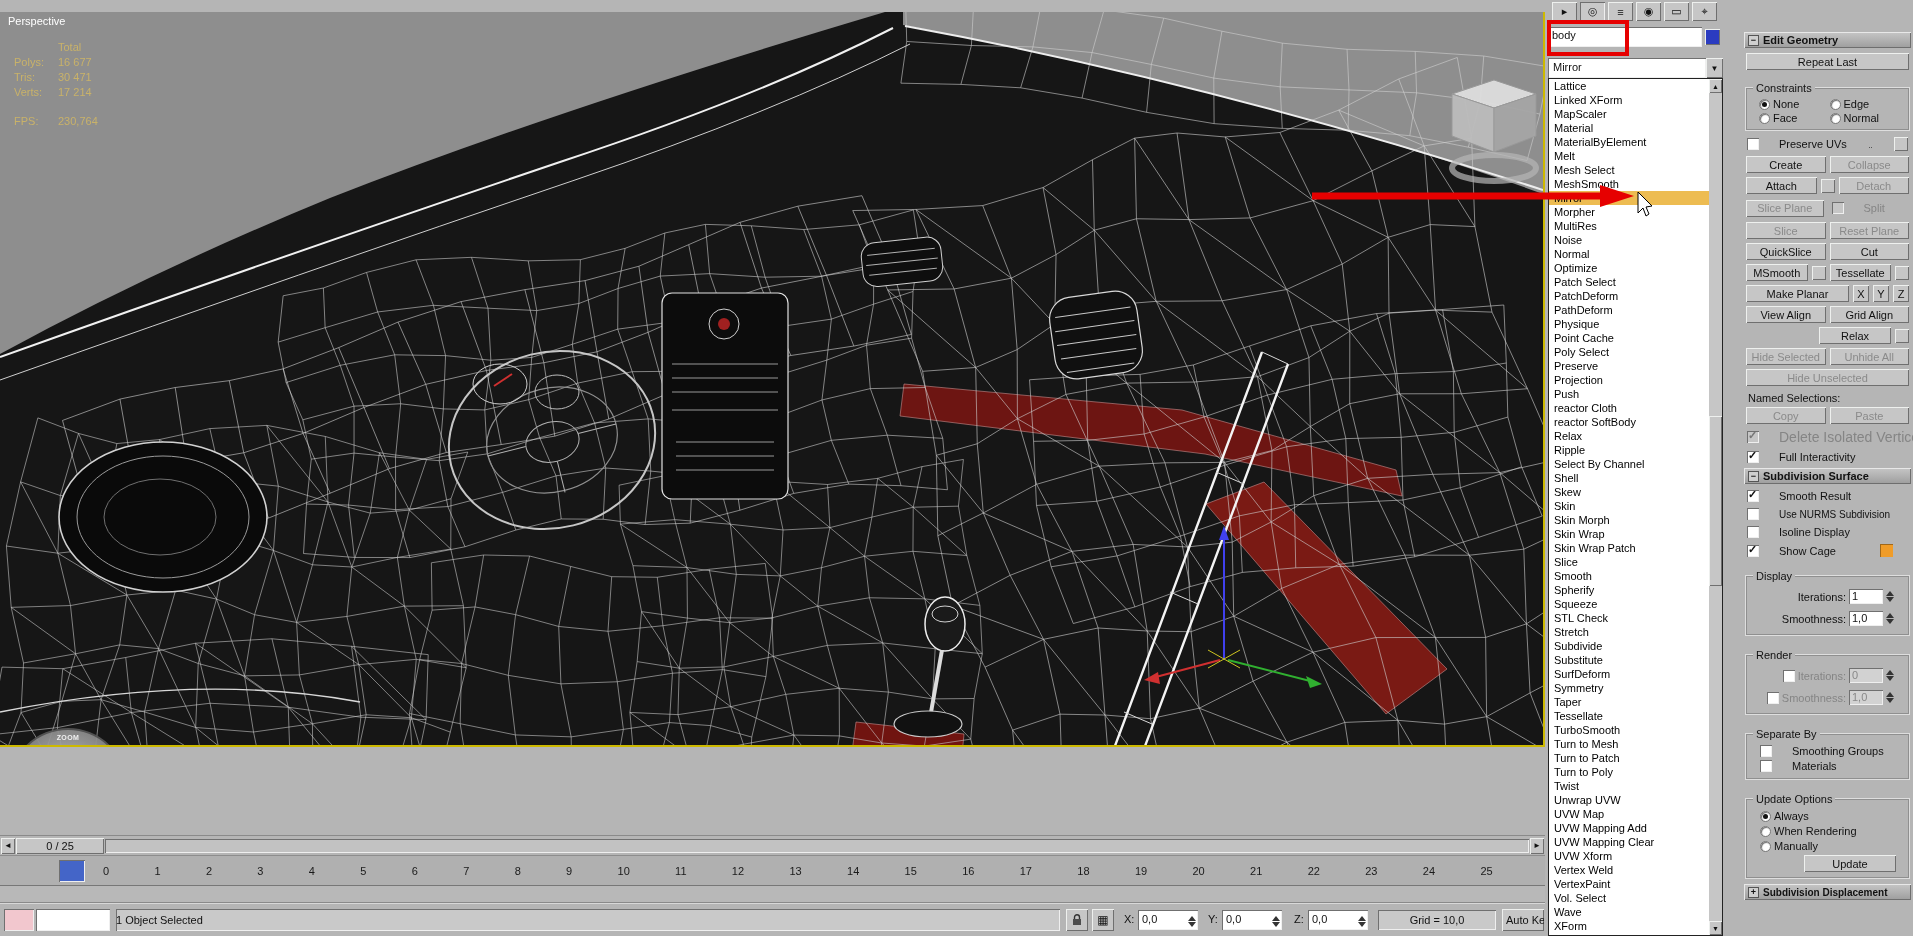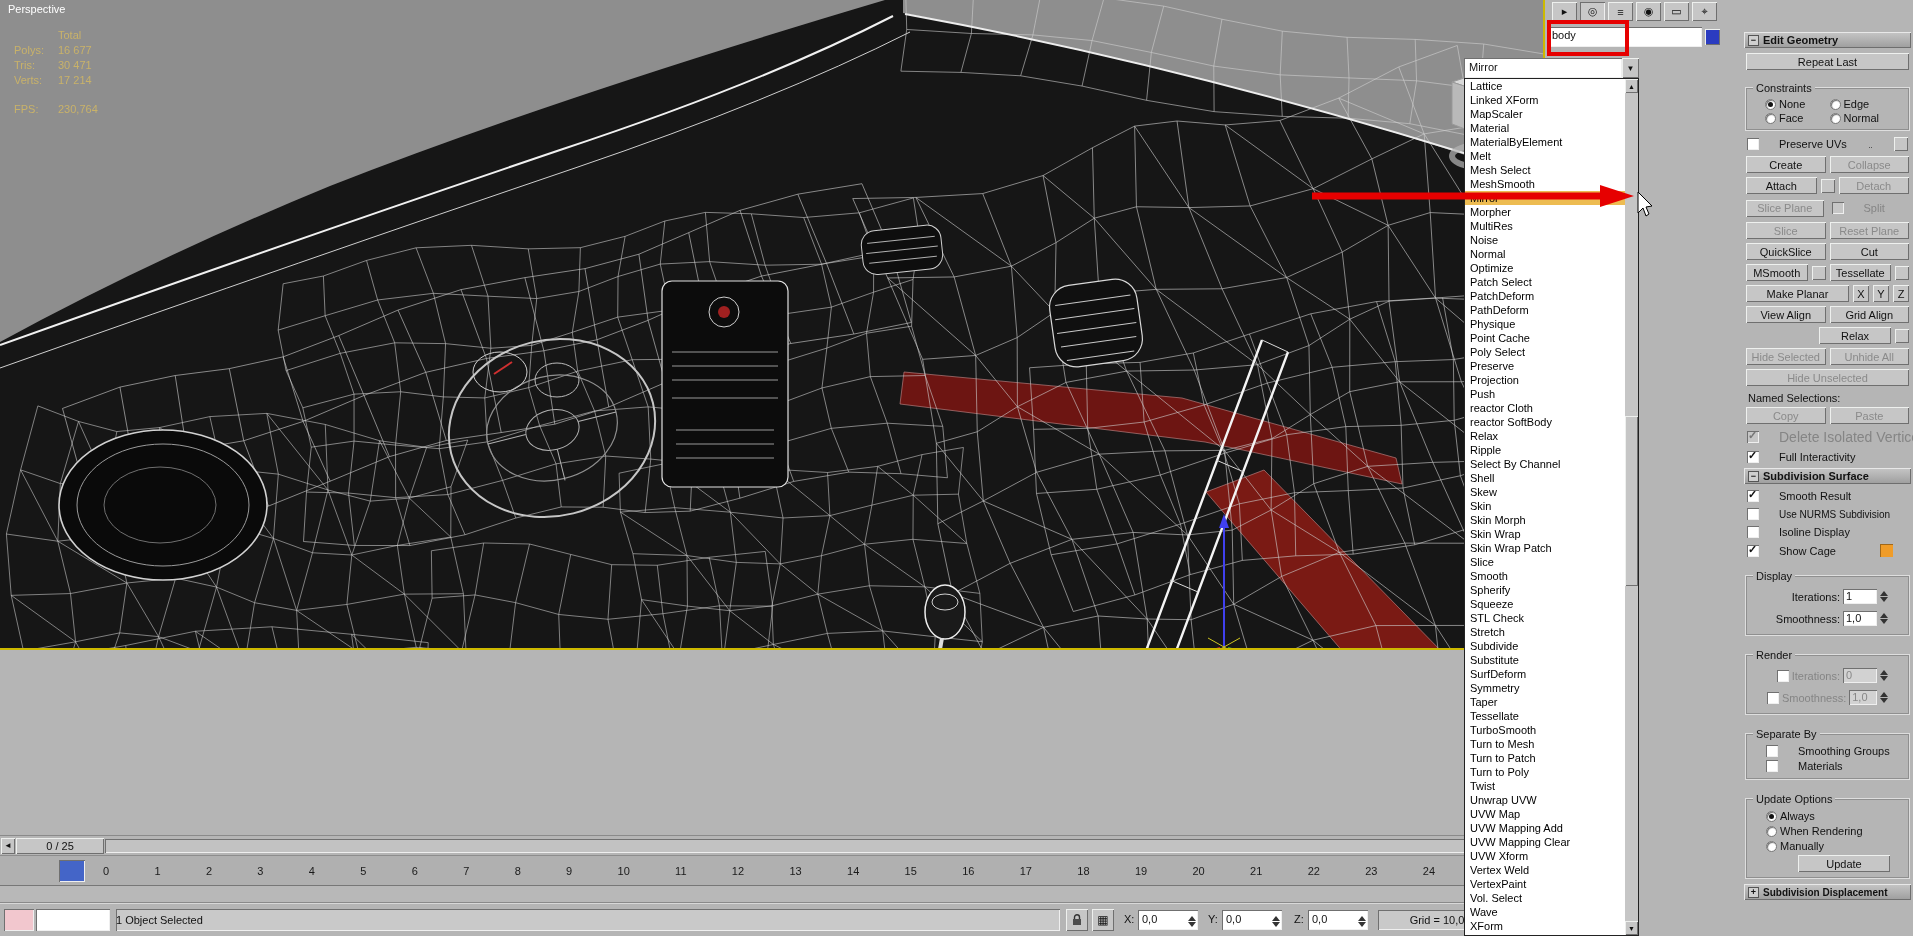--- a/index.html
+++ b/index.html
@@ -8,21 +8,21 @@
   font-family:"Liberation Sans",sans-serif;font-size:11px;color:#111;user-select:none}
 .raised{background:#c6c6c6;box-shadow:inset 1px 1px 0 #eef0ee, inset -1px -1px 0 #6f6f6f}
 .sunken{background:#c9c9c9;box-shadow:inset 1px 1px 0 #707070, inset -1px -1px 0 #efefef}
 .btn{height:17px;display:flex;align-items:center;justify-content:center;background:#c6c6c6;
   box-shadow:inset 1px 1px 0 #eef0ee, inset -1px -1px 0 #6f6f6f;font-size:11px;white-space:nowrap;
   overflow:hidden;padding:0 2px;cursor:default}
 .btn.dis{color:#8a8a8a}
 .sq{width:14px;height:14px;flex:none;background:#c6c6c6;box-shadow:inset 1px 1px 0 #eef0ee, inset -1px -1px 0 #6f6f6f}
 
 
-#viewport{position:absolute;left:0;top:0;width:1545px;height:650px;background:#161616;
+#viewport{position:absolute;left:0;top:12px;width:1545px;height:735px;background:#161616;
   border-right:2px solid #cdb900;border-bottom:2px solid #cdb900;overflow:hidden}
 #wire{position:absolute;left:0;top:0}
 .vp-label{position:absolute;left:8px;top:3px;color:#fff;font-size:11px}
 .vp-stats{position:absolute;left:14px;top:28px;color:#c9b269;line-height:15px;font-size:11px}
 .st-row{white-space:nowrap}
 .st-l{display:inline-block;width:44px}
 .st-fps{margin-top:14px}
 
 
 #nav-wheel{position:absolute;left:10px;top:716px;width:116px;height:112px}
@@ -77,21 +77,21 @@
 #obj-color{position:absolute;left:1705px;top:29px;width:15px;height:16px}
 
 #cmd-right{position:absolute;left:1742px;top:0;width:171px;height:903px;background:#b5b5b5;
   display:flex;flex-direction:column;padding-top:30px}
 .rh{height:17px;background:linear-gradient(#c6c6c6,#9d9d9d);box-shadow:inset 1px 1px 0 #e8e8e8, inset -1px -1px 0 #6e6e6e;
   display:flex;align-items:center;gap:4px;padding:0 4px;font-weight:bold;margin:2px 2px 3px}
 .pm{width:11px;height:11px;background:#cfcfcf;border:1px solid #555;line-height:9px;text-align:center;
   font-size:9px;font-weight:bold;flex:none}
 .r2{display:flex;gap:4px;margin:2px 4px;align-items:center}
 .r2 .btn{flex:1}
-.grp{position:relative;border:1px solid #8f8f8f;outline:1px solid #dedede;margin:16px 4px 4px;padding:7px 14px 3px}
+.grp{position:relative;border:1px solid #8f8f8f;outline:1px solid #dedede;margin:16px 4px 4px;padding:7px 8px 3px}
 .gt{position:absolute;top:-7px;left:6px;background:#b5b5b5;padding:0 3px}
 .chkrow{display:flex;align-items:center;gap:20px;margin:3px 5px;white-space:nowrap}
 .chk-box{width:12px;height:12px;background:#fff;box-shadow:inset 1px 1px 0 #707070, inset -1px -1px 0 #efefef;
   position:relative;flex:none}
 .checked .chk-box::after{content:"✓";position:absolute;left:1px;top:-2px;font-size:11px;font-weight:bold;color:#111}
 .dis{color:#858585}
 .dis .chk-box{background:#c6c6c6}
 .dis .chk-box::after{color:#777}
 .rad{display:flex;align-items:center;gap:3px;flex:1}
 .rad-box{width:11px;height:11px;border-radius:50%;background:#fff;box-shadow:inset 1px 1px 1px #707070;
@@ -104,21 +104,21 @@
 .spn{display:flex;flex-direction:column;gap:1px;flex:none}
 .su{display:block;width:0;height:0;border:4px solid transparent;border-bottom:5px solid #333}
 .sd{display:block;width:0;height:0;border:4px solid transparent;border-top:5px solid #333}
 .lblrow{margin:4px 6px 1px;white-space:nowrap}
 .dots{flex:1;border-bottom:1px dotted #555;height:8px;margin:0 2px}
 .swatch{width:13px;height:13px;flex:none;box-shadow:inset 1px 1px 0 #00000055}
 .flex-sp{flex:1}
 .axisbtn{flex:none !important;width:16px}
 
 
-#dropdown{position:absolute;left:1464px;top:58px;width:175px;height:878px;z-index:6}
+#dropdown{position:absolute;left:1548px;top:58px;width:175px;height:878px;z-index:6}
 #dd-header{display:flex;height:20px}
 #dd-value{flex:1;background:#fff;box-shadow:inset 1px 1px 0 #707070, inset -1px -1px 0 #efefef;
   padding:3px 0 0 5px}
 #dd-arrow{width:17px;height:20px;font-size:8px}
 #mod-list-wrap{position:relative;height:858px;background:#fff;border:1px solid #222}
 #mod-list{position:absolute;left:0;top:0;right:13px;bottom:0;overflow:hidden}
 .mod-item{height:14px;line-height:14px;padding-left:5px;white-space:nowrap;font-size:11px;color:#000}
 #dd-scroll{position:absolute;right:0;top:0;bottom:0;width:13px;background:#c6c6c6}
 #dd-up{position:absolute;top:0;left:0;width:13px;height:14px;font-size:7px}
 #dd-down{position:absolute;bottom:0;left:0;width:13px;height:14px;font-size:7px}

